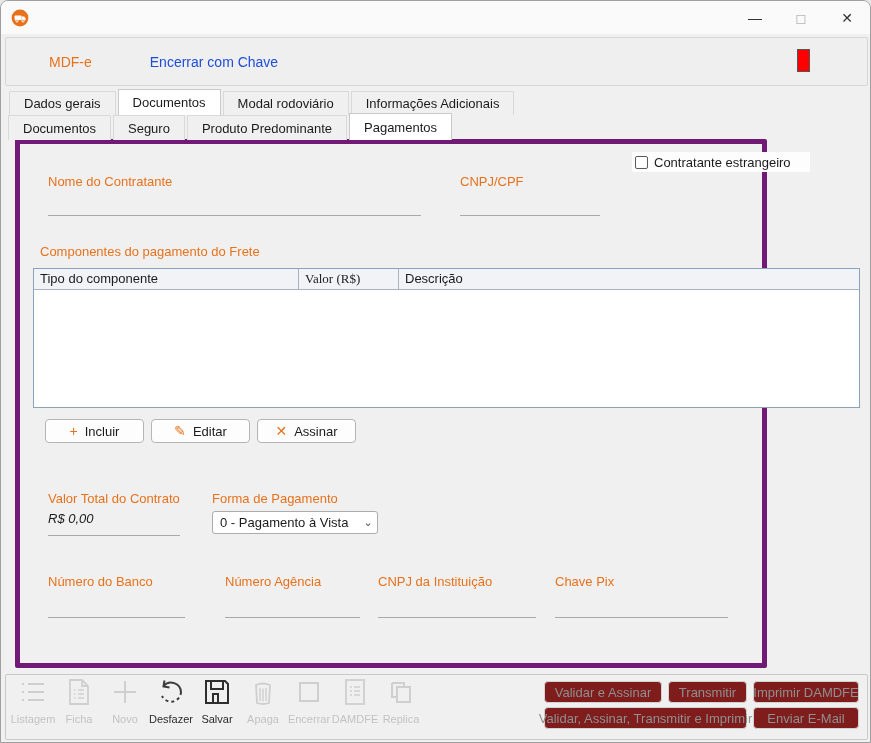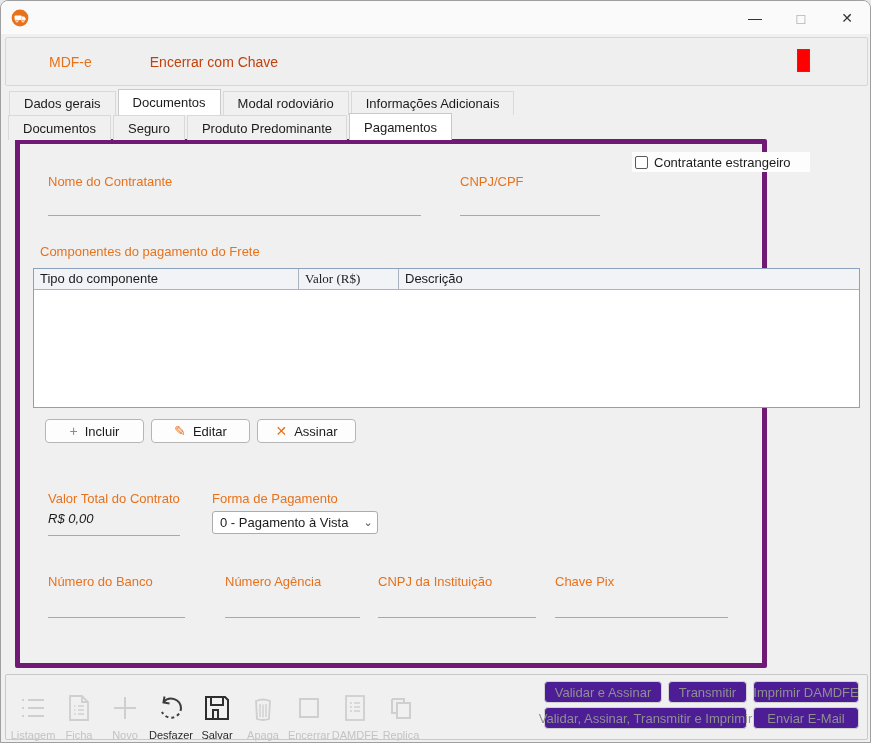--- a/index.html
+++ b/index.html
@@ -11,21 +11,21 @@
   }
   
   .titlebar { position:absolute; left:0; top:0; width:100%; height:33px; background:#fafafa; display:flex; align-items:center; }
   .app-icon { margin-left:10px; width:18px; height:18px; flex:0 0 auto; }
   .title-text { margin-left:9px; font-size:13px; color:#1b1b1b; }
   .win-controls { position:absolute; right:0; top:0; height:33px; display:flex; }
   .win-btn { width:46px; height:33px; display:flex; align-items:center; justify-content:center; font-size:14px; color:#333; }
   .win-btn.max { color:#b5b5b5; }
   
   .menubar { position:absolute; left:4px; top:36px; width:863px; height:49px; background:#efefef; border:1px solid #d6d6d6; border-radius:2px; display:flex; align-items:center; }
-  .menu-item { font-size:14px; margin-left:43px; color:#c2410c; cursor:default; }
+  .menu-item { font-size:14px; margin-left:43px; color:#1d4ed8; cursor:default; }
   .menu-item.accent { color:#e8721c; }
   .menu-item.second { margin-left:58px; }
   .status-indicator { position:absolute; left:791px; top:11px; width:13px; height:23px; background:#ff0000; border:1px solid #555; }
   
   .tabrow { position:absolute; display:flex; }
   .tabrow.main { left:8px; top:90px; height:24px; }
   .tabrow.sub { left:7px; top:114px; height:25px; z-index:3; }
   .tab { font-size:13px; color:#1b1b1b; padding:0 14px; display:flex; align-items:center; background:#f0f0f0; border:1px solid #d9d9d9; border-bottom:none; margin-right:2px; height:100%; }
   .tab.active { background:#ffffff; border:1px solid #c9c9c9; border-bottom:none; position:relative; margin-top:-2px; height:calc(100% + 2px); z-index:4; }
   
@@ -46,29 +46,29 @@
   
   .crud-row { position:absolute; left:25px; top:275px; display:flex; gap:7px; }
   .crud-btn { height:24px; min-width:99px; background:#fdfdfd; border:1px solid #b5b5b5; border-radius:4px; font-size:13px; color:#1b1b1b; display:flex; align-items:center; justify-content:center; gap:7px; padding:0 12px; font-family:inherit; }
   .crud-ico { color:#e8721c; font-size:14px; line-height:1; }
   
   .dropdown { position:absolute; left:192px; top:367px; width:166px; height:23px; background:#fff; border:1px solid #acacac; border-radius:3px; display:flex; align-items:center; }
   .dd-value { font-size:13px; color:#1b1b1b; margin-left:7px; flex:1; white-space:nowrap; }
   .dd-chevron { width:18px; color:#555; font-size:11px; text-align:center; }
   
   .bottombar { position:absolute; left:4px; top:673px; width:863px; height:66px; background:#f0f0f0; border:1px solid #c9c9c9; border-radius:2px; }
-  .tool-items { position:absolute; left:4px; top:16px; display:flex; }
+  .tool-items { position:absolute; left:4px; top:0; display:flex; }
   .tool-item { width:46px; display:flex; flex-direction:column; align-items:center; }
   .tool-ico { width:34px; height:34px; display:flex; align-items:center; justify-content:center; }
   .tool-label { font-size:11px; margin-top:4px; white-space:nowrap; }
   .tool-item.disabled .tool-label { color:#c3c3c3; }
   .tool-item.enabled .tool-label { color:#2b2b2b; }
   
   .actions { position:absolute; right:8px; top:6px; width:315px; }
-  .act-btn { position:absolute; height:22px; background:#4c1d95; border:1px solid #d2d2d2; border-radius:4px; font-size:13px; color:#8f8f8f; display:flex; align-items:center; justify-content:center; font-family:inherit; white-space:nowrap; }
+  .act-btn { position:absolute; height:22px; background:#7f1d1d; border:1px solid #d2d2d2; border-radius:4px; font-size:13px; color:#8f8f8f; display:flex; align-items:center; justify-content:center; font-family:inherit; white-space:nowrap; }
   .b-validar   { left:0;   top:0;  width:118px; }
   .b-transmitir{ left:124px; top:0; width:79px; }
   .b-imprimir  { left:209px; top:0; width:106px; }
   .b-vatei     { left:0;   top:26px; width:203px; }
   .b-email     { left:209px; top:26px; width:106px; }
   svg { display:block; }
 </style>
 </head>
 <body>
 

